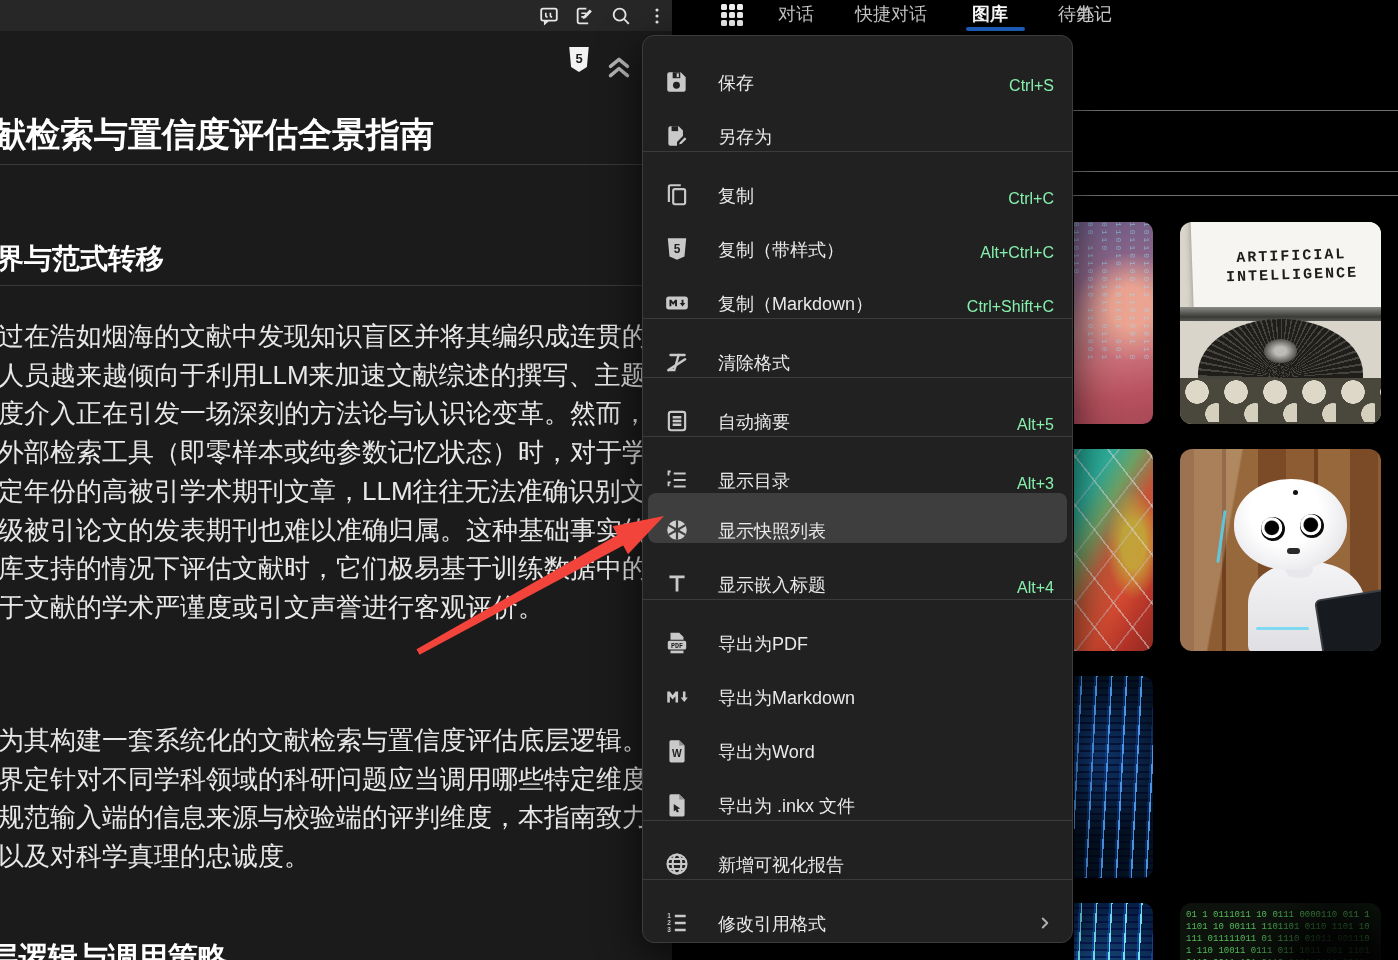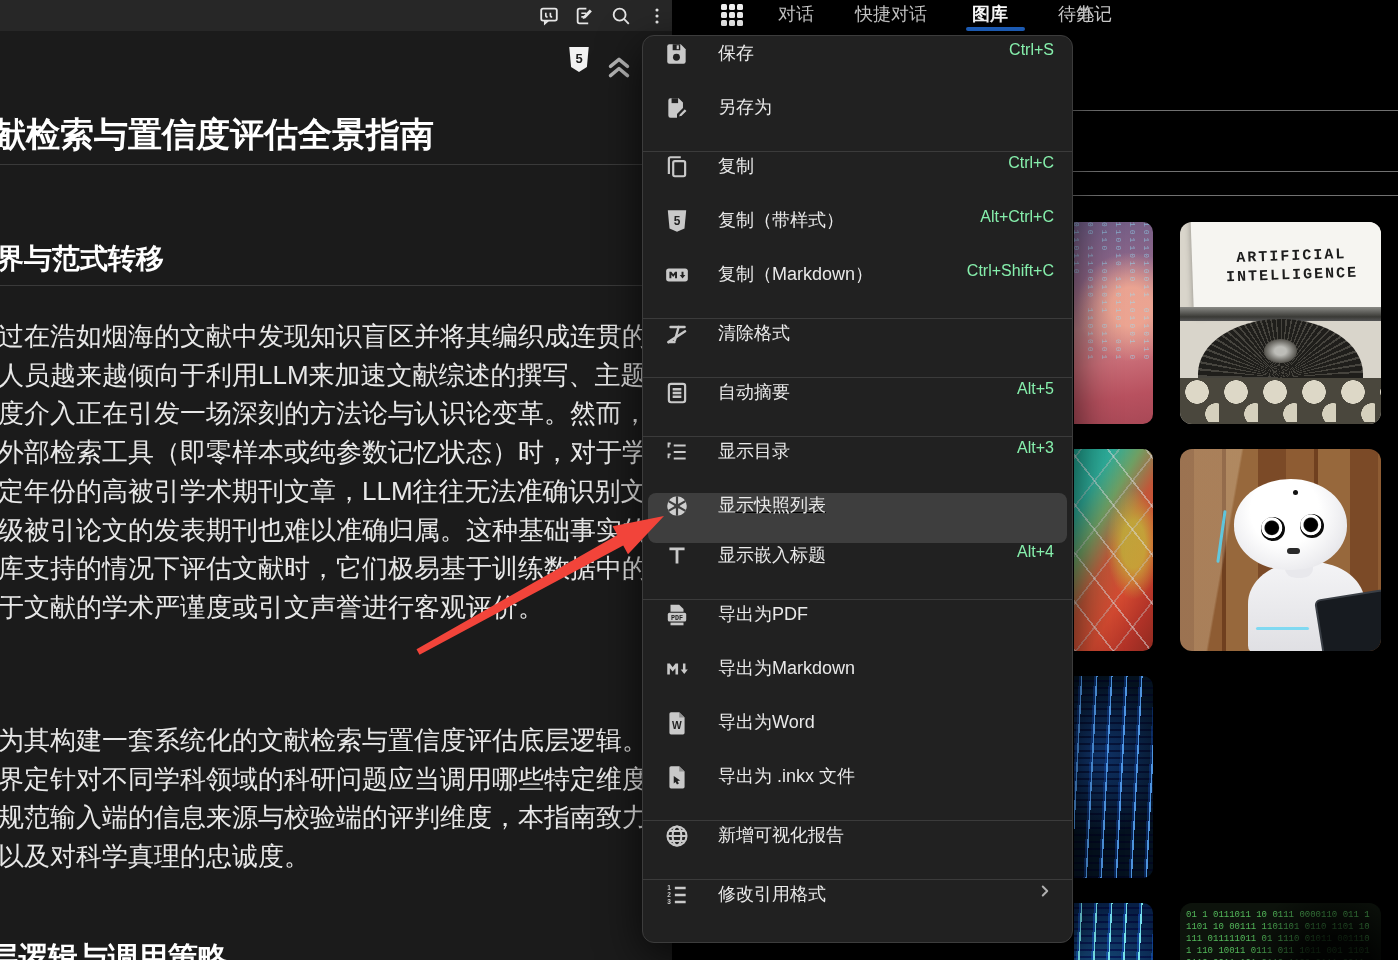--- a/index.html
+++ b/index.html
@@ -112,26 +112,26 @@
   .binary-green { position:absolute; inset:0; padding:6px;
     font-family:"Liberation Mono","DejaVu Sans Mono",monospace; font-size:9px; line-height:12px;
     color:#53b85a; word-break:break-all; overflow:hidden; }
   .t8 .hand { position:absolute; inset:0;
     background:radial-gradient(circle at 78% 35%, rgba(0,0,0,.85) 0 18%, rgba(0,0,0,0) 45%); }
 
   
   #menu { position:absolute; left:642px; top:35px; width:431px; background:#212121;
     border:1px solid #3c3c3c; border-radius:12px; padding:5px 0 6px;
     box-shadow:0 12px 44px rgba(0,0,0,.7); z-index:50; }
-  .mi { position:relative; height:54px; display:flex; align-items:flex-start; padding:0 18px 0 21px; cursor:pointer; }
+  .mi { position:relative; height:54px; display:flex; align-items:flex-end; padding:0 18px 0 21px; cursor:pointer; }
   .mi .ic { width:26px; height:26px; flex:0 0 26px; display:flex; align-items:center; justify-content:center; }
   .mi .ic svg { width:26px; height:26px; }
   .mi .lbl { margin-left:28px; font-size:18px; color:#e9e9e9; white-space:nowrap; }
   .mi .sc { margin-left:auto; font-size:16px; color:#86efac; white-space:nowrap; }
-  .mi.hl { background:#3e3e3e; border-radius:8px; margin:0 5px; padding:0 13px 0 16px; height:50px;text-decoration:underline; }
+  .mi.hl { background:#3e3e3e; border-radius:8px; margin:0 5px; padding:0 13px 0 16px; height:50px; }
   .mdiv { height:0; border-top:1px solid #3b3b3b; margin:2px 0; }
   .subarrow svg { width:18px; height:18px; }
 
   
   #arrow { position:absolute; left:0; top:0; width:1398px; height:960px; z-index:70; pointer-events:none; }
 </style>
 </head>
 <body>
 
 <div id="topbar">

